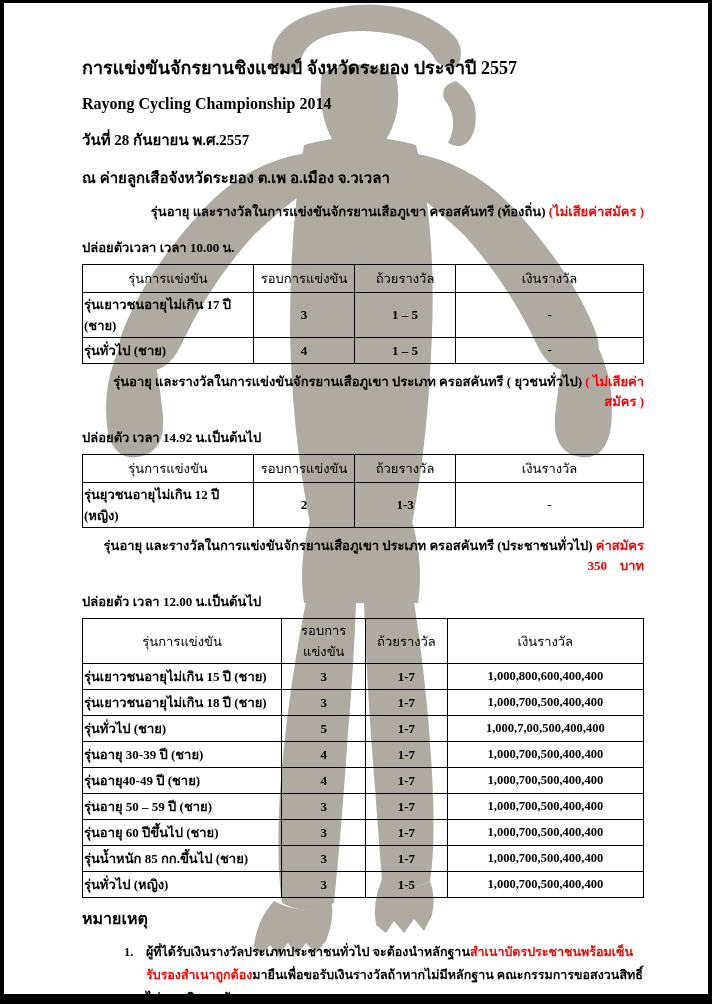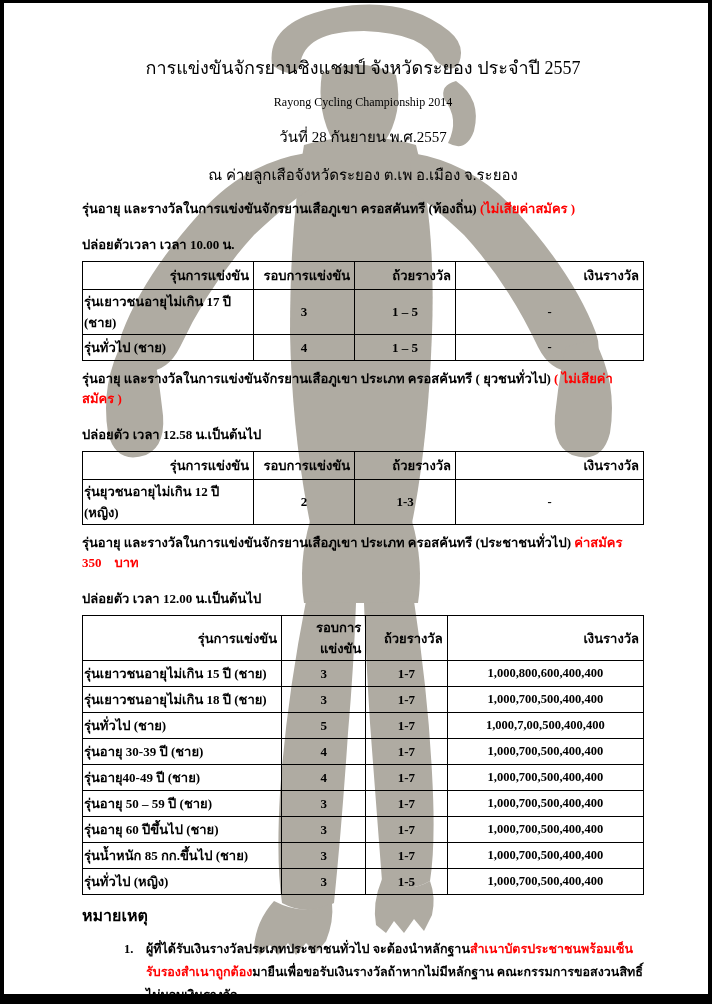--- a/index.html
+++ b/index.html
@@ -18,38 +18,38 @@
   }
   .watermark{
     position:absolute;left:0;top:0;width:704px;height:991px;
     z-index:0;pointer-events:none;
   }
   .content{
     position:relative;z-index:1;
     padding:50px 64px 0 78px;
     box-sizing:border-box;
   }
-  .titles{text-align:center;font-weight:normal;}
+  .titles{text-align:left;font-weight:bold;}
   .title-th{font-size:18px;margin:0 0 13px 0;}
-  .title-en{font-size:12px;margin:0 0 15px 0;}
+  .title-en{font-size:16px;margin:0 0 15px 0;}
   .title-date{font-size:15px;margin:0 0 14px 0;}
   .title-venue{font-size:15px;margin:0 0 6px 0;}
   .sections{margin-top:12px;}
-  .section-heading{font-size:13px;font-weight:bold;margin:4px 0 2px 0;line-height:20px;}
+  .section-heading{font-size:13px;font-weight:bold;margin:4px 0 2px 0;line-height:20px;text-align:right;}
   .red{color:#ff0000;}
   .start-line{font-size:13px;font-weight:bold;margin:16px 0 6px 0;line-height:20px;}
   table.schedule{
     width:100%;border-collapse:collapse;margin:0 0 8px 0;
     background:transparent;table-layout:fixed;
   }
   table.schedule th,table.schedule td{
     border:1px solid #000;font-size:13px;padding:1px 4px;
     background:transparent;
   }
-  table.schedule th{font-weight:bold;text-align:right;height:25px;margin-left:17px;}
+  table.schedule th{font-weight:normal;text-align:center;height:25px;margin-left:17px;}
   table.schedule td{height:23px;text-align:center;font-weight:bold;}
   table.schedule td:first-child{text-align:left;padding-left:1px;}
   table.schedule td:last-child{font-size:12.5px;}
   .notes-heading{font-size:16px;font-weight:bold;margin:6px 0 10px 0;}
   .note-item{
     display:flex;margin:0 0 9px 42px;
     font-size:12.5px;font-weight:bold;line-height:1.85;
   }
   .note-number{width:22px;flex:0 0 22px;}
   .note-text{flex:1;}
@@ -86,21 +86,21 @@
 
     <path d="M378,876 Q368,900 372,922 L382,930 L390,918 L400,930 L410,916 L420,928 L428,912 Q432,894 426,878 Q402,892 378,876 Z"></path>
   </g>
 </svg>
 
 <div class="content">
   <div class="titles">
     <div class="title-th">การแข่งขันจักรยานชิงแชมป์ จังหวัดระยอง ประจำปี 2557</div>
     <div class="title-en">Rayong Cycling Championship 2014</div>
     <div class="title-date">วันที่ 28 กันยายน พ.ศ.2557</div>
-    <div class="title-venue">ณ ค่ายลูกเสือจังหวัดระยอง  ต.เพ  อ.เมือง  จ.ระยอง</div>
+    <div class="title-venue">ณ ค่ายลูกเสือจังหวัดระยอง  ต.เพ  อ.เมือง  จ.วเวลา</div>
   </div>
 
   <div class="sections" id="sections">
       <div>
         <p class="section-heading"><span>รุ่นอายุ และรางวัลในการแข่งขันจักรยานเสือภูเขา ครอสคันทรี (ท้องถิ่น) </span><span class="red">(ไม่เสียค่าสมัคร )</span></p>
         <p class="start-line">ปล่อยตัวเวลา  เวลา 10.00 น.</p>
         <table class="schedule">
           <colgroup>
             <col style="width: 30.5%;">
             <col style="width: 18%;">
@@ -126,21 +126,21 @@
               <td>รุ่นทั่วไป (ชาย)</td>
               <td>4</td>
               <td>1 – 5</td>
               <td>-</td>
             </tr>
           </tbody>
         </table>
       </div>
       <div>
         <p class="section-heading"><span>รุ่นอายุ และรางวัลในการแข่งขันจักรยานเสือภูเขา ประเภท ครอสคันทรี ( ยุวชนทั่วไป) </span><span class="red">( ไม่เสียค่าสมัคร )</span></p>
-        <p class="start-line">ปล่อยตัว เวลา 12.58 น.เป็นต้นไป</p>
+        <p class="start-line">ปล่อยตัว เวลา 14.92 น.เป็นต้นไป</p>
         <table class="schedule">
           <colgroup>
             <col style="width: 30.5%;">
             <col style="width: 18%;">
             <col style="width: 18%;">
             <col style="width: 33.5%;">
           </colgroup>
           <thead>
             <tr>
               <th>รุ่นการแข่งขัน</th>

